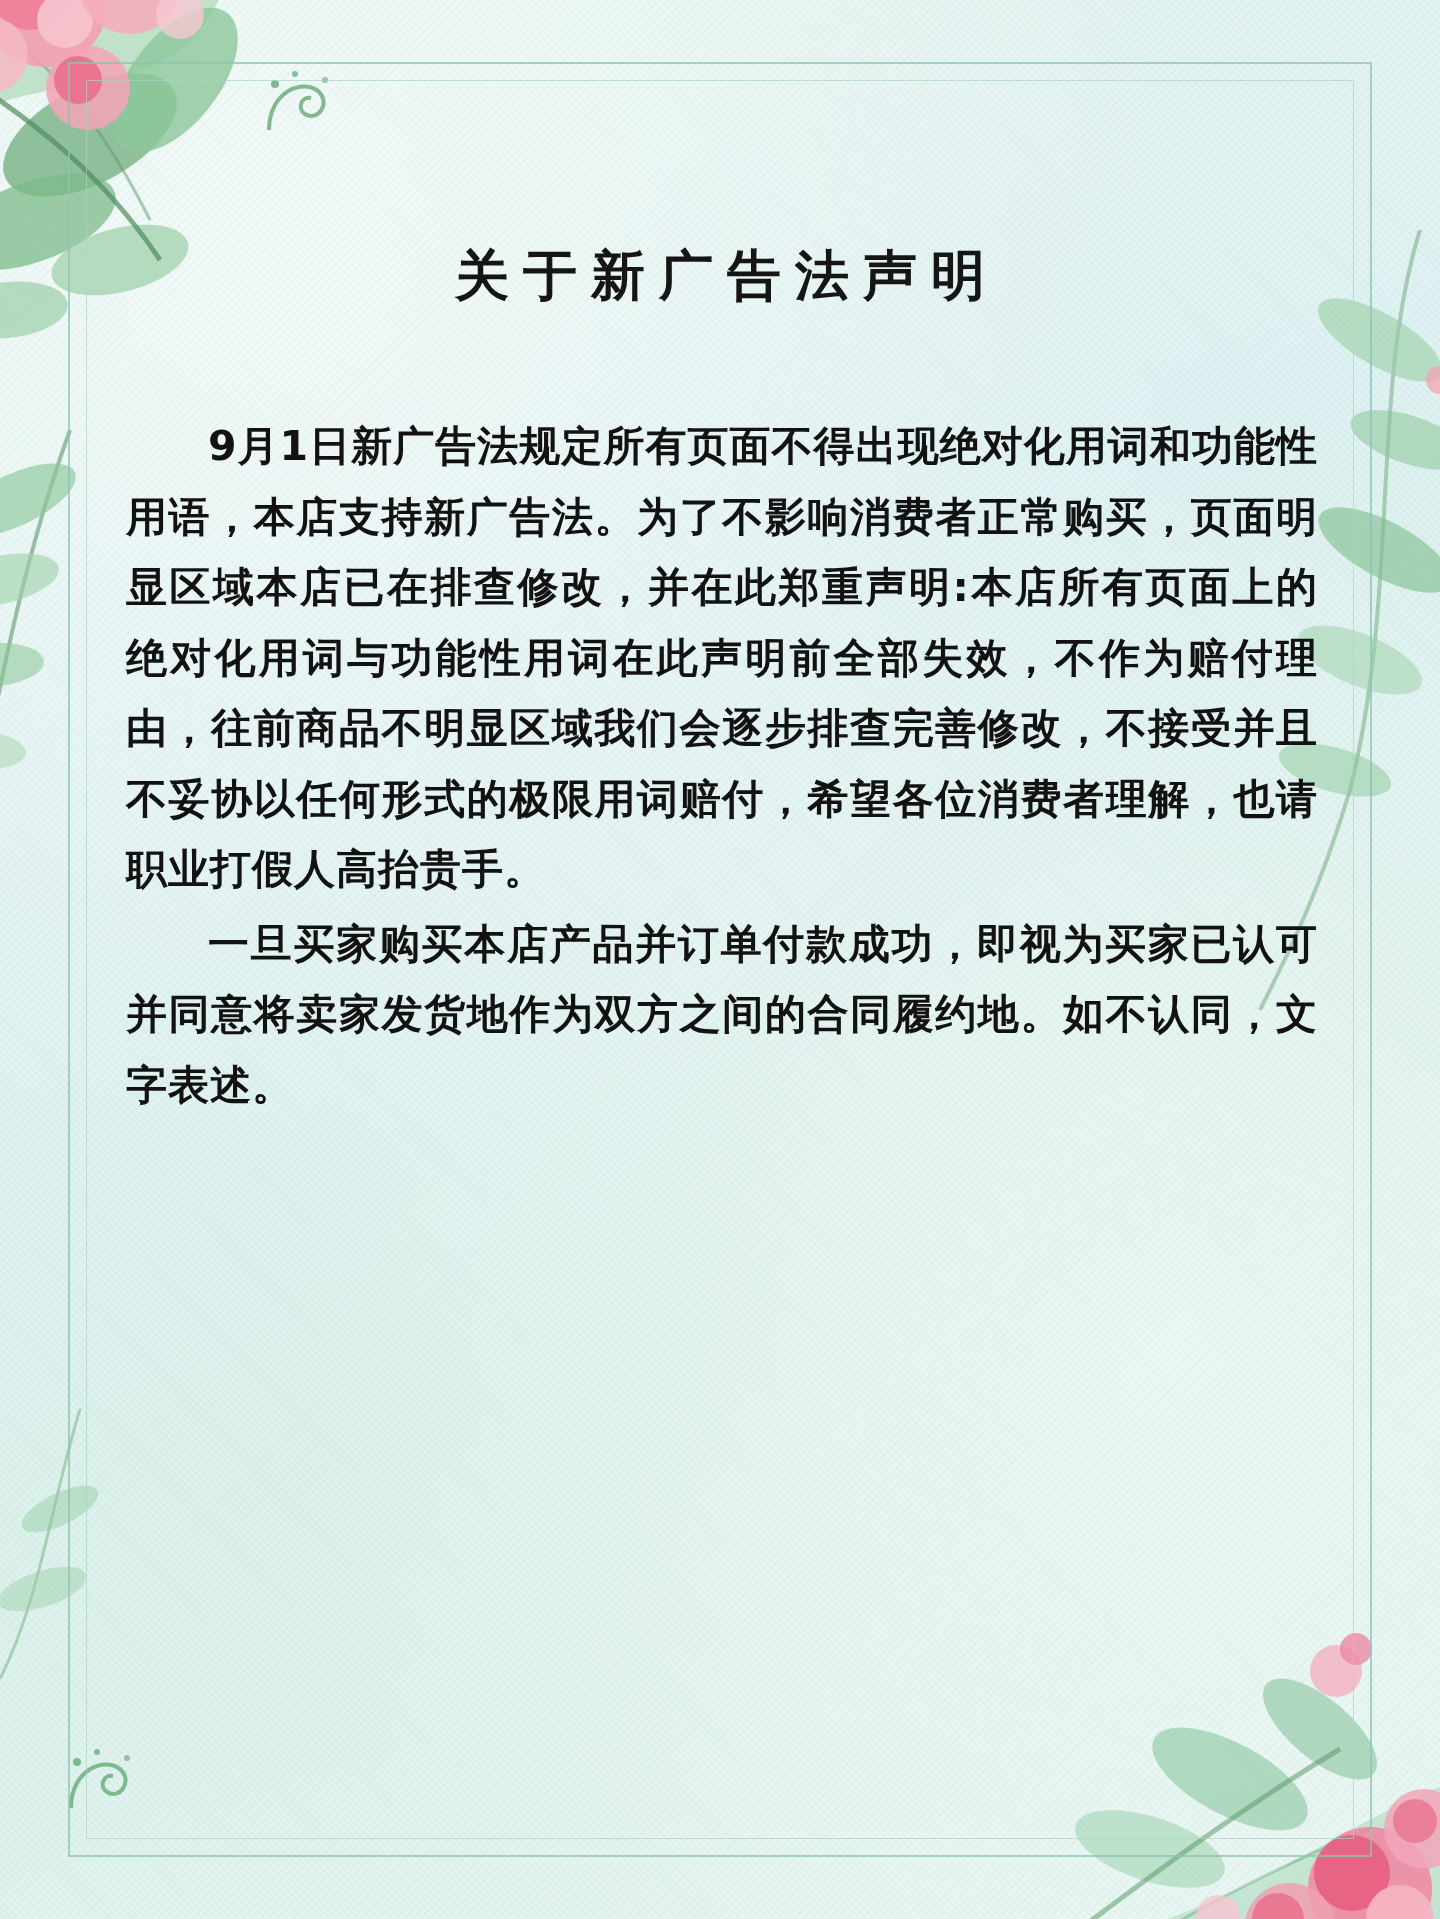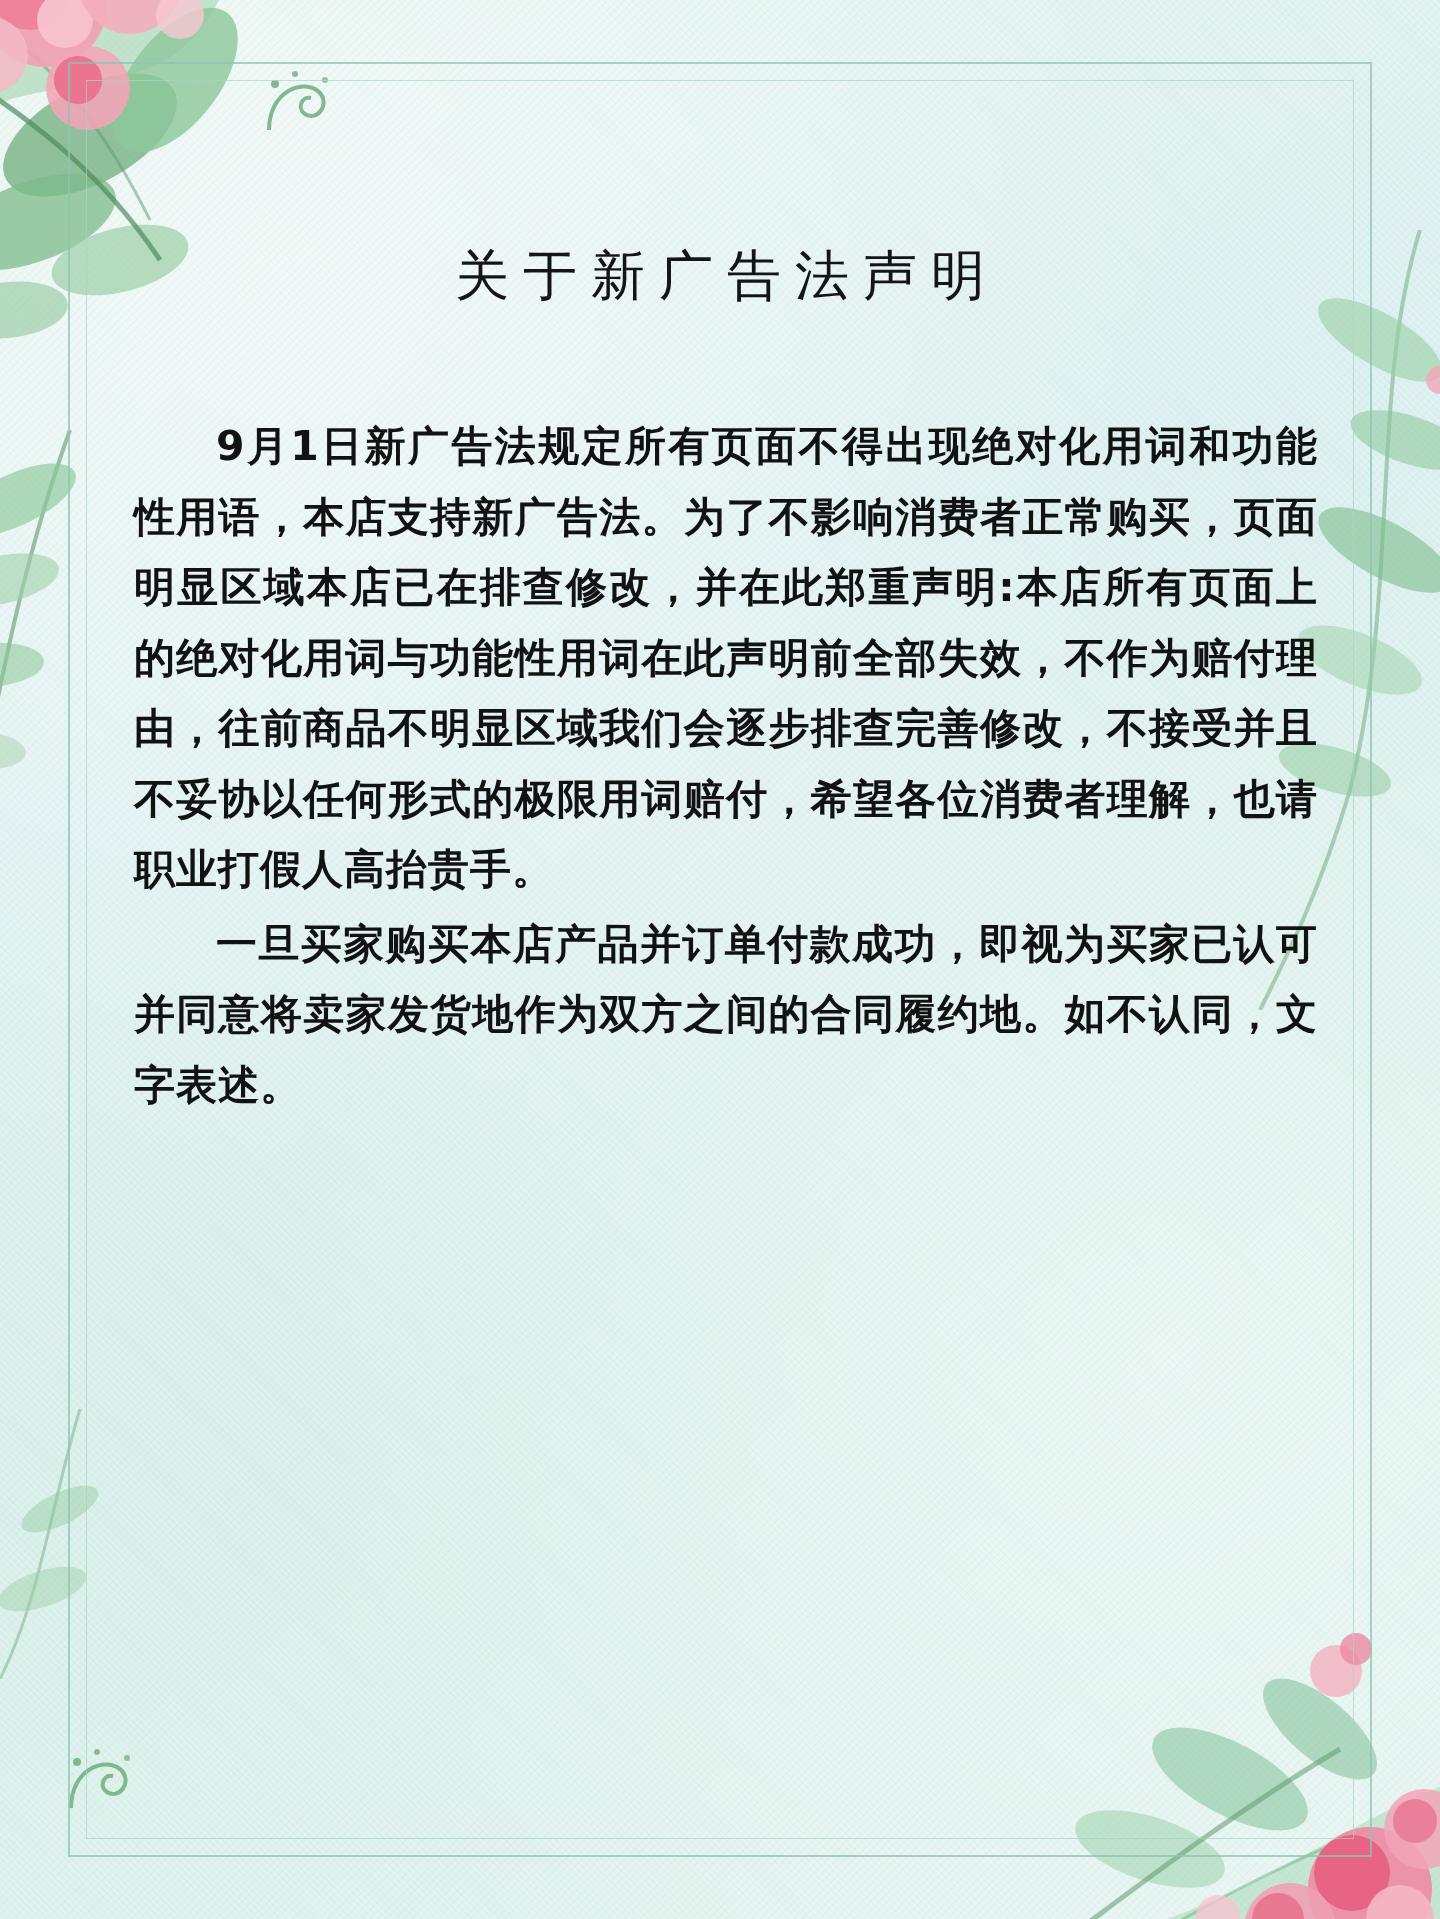--- a/index.html
+++ b/index.html
@@ -59,42 +59,42 @@
     position: absolute;
     left: 110px;
     top: 110px;
     right: 110px;
     bottom: 110px;
   }
 
   .title {
     text-align: center;
     font-size: 54px;
-    font-weight: normal;
+    font-weight: bold;
     letter-spacing: 14px;
     color: #151515;
     margin-top: 130px;
     margin-bottom: 0;
     text-indent: 14px;
   }
 
   .body-text {
     margin-top: 98px;
     padding: 0 12px;
     font-size: 41px;
     line-height: 1.72;
     color: #121212;
     font-weight: 600;
     text-align: justify;
     text-justify: inter-character;
     letter-spacing: 1px;
   }
   .para {
     text-indent: 2em;
-    margin: 0 0 4px 12px;
+    margin: 0 0 4px 4px;
   }
 
   
   .deco {
     position: absolute;
     pointer-events: none;
   }
   .deco-tl { left: -30px; top: -40px; width: 520px; height: 470px; }
   .deco-br { right: -20px; bottom: -30px; width: 560px; height: 500px; }
   .deco-ml { left: -40px; top: 430px; width: 240px; height: 460px; }

